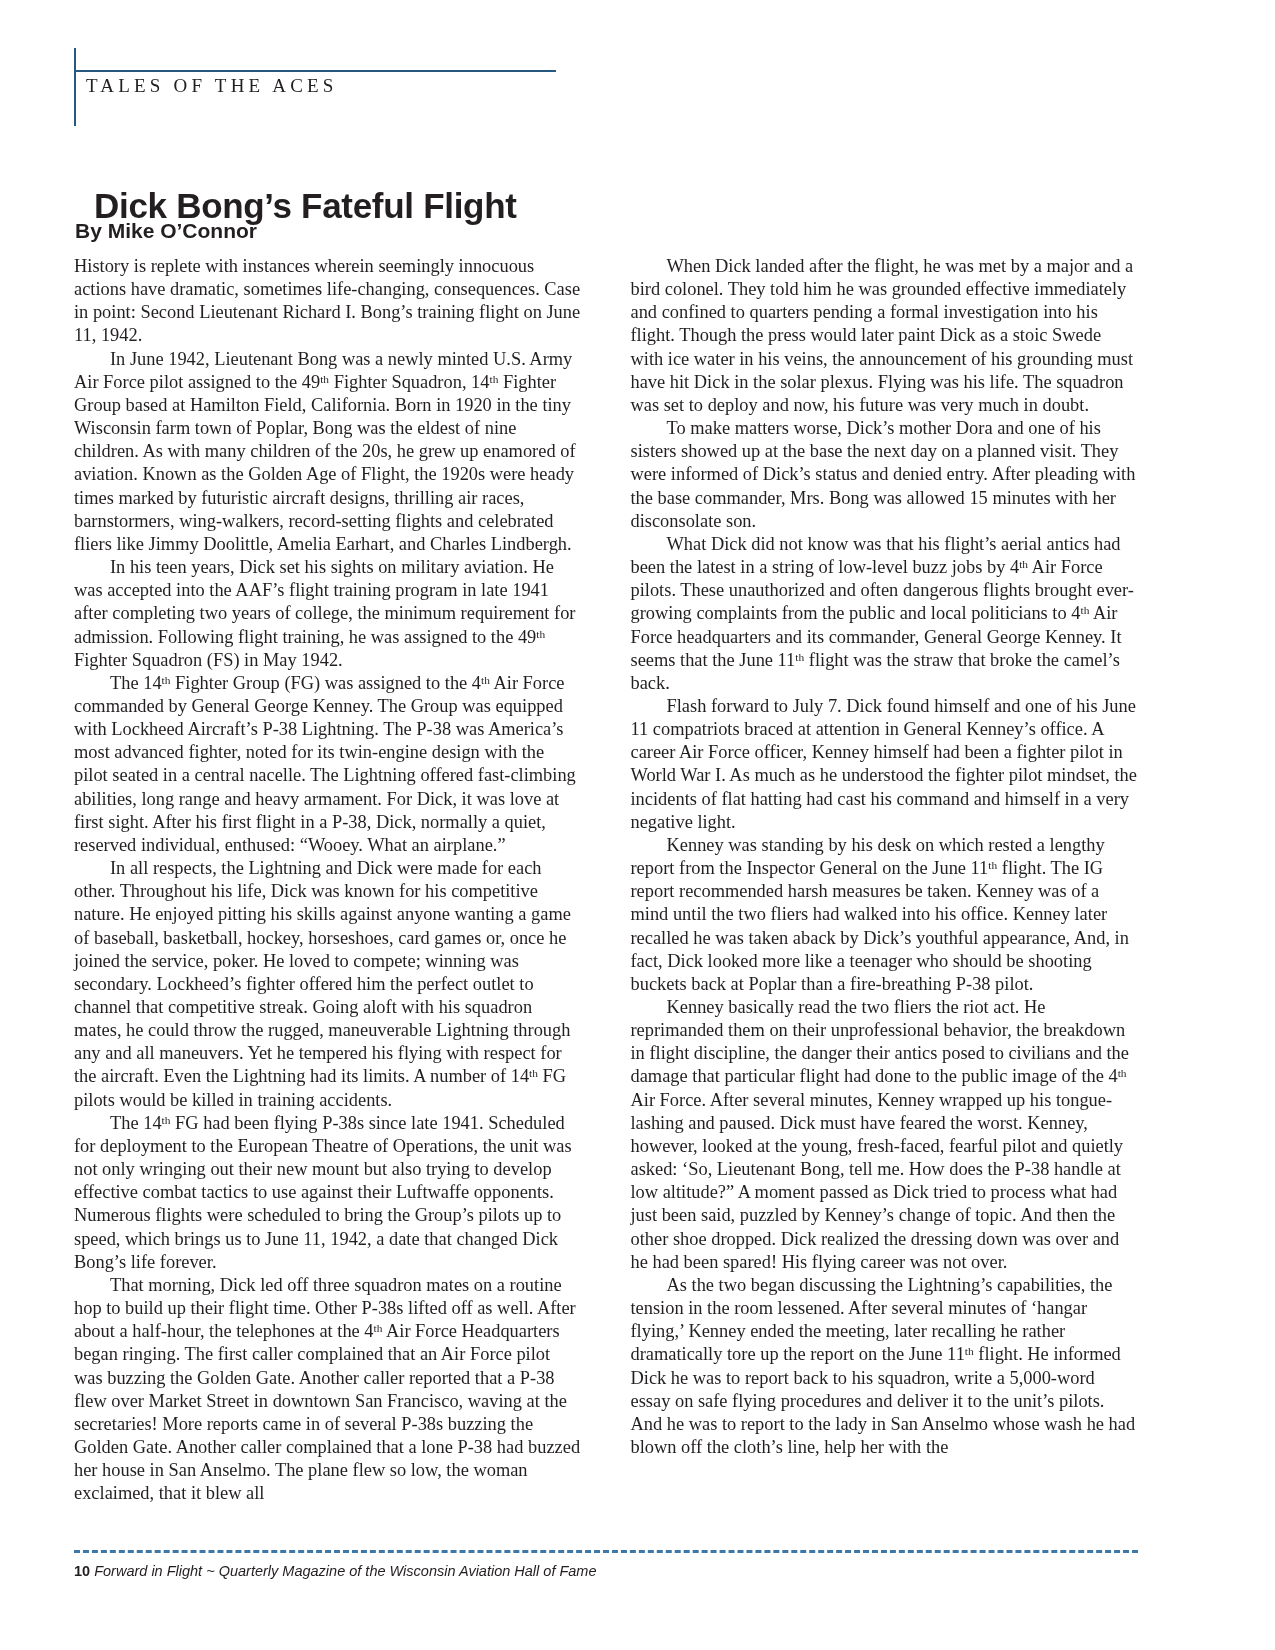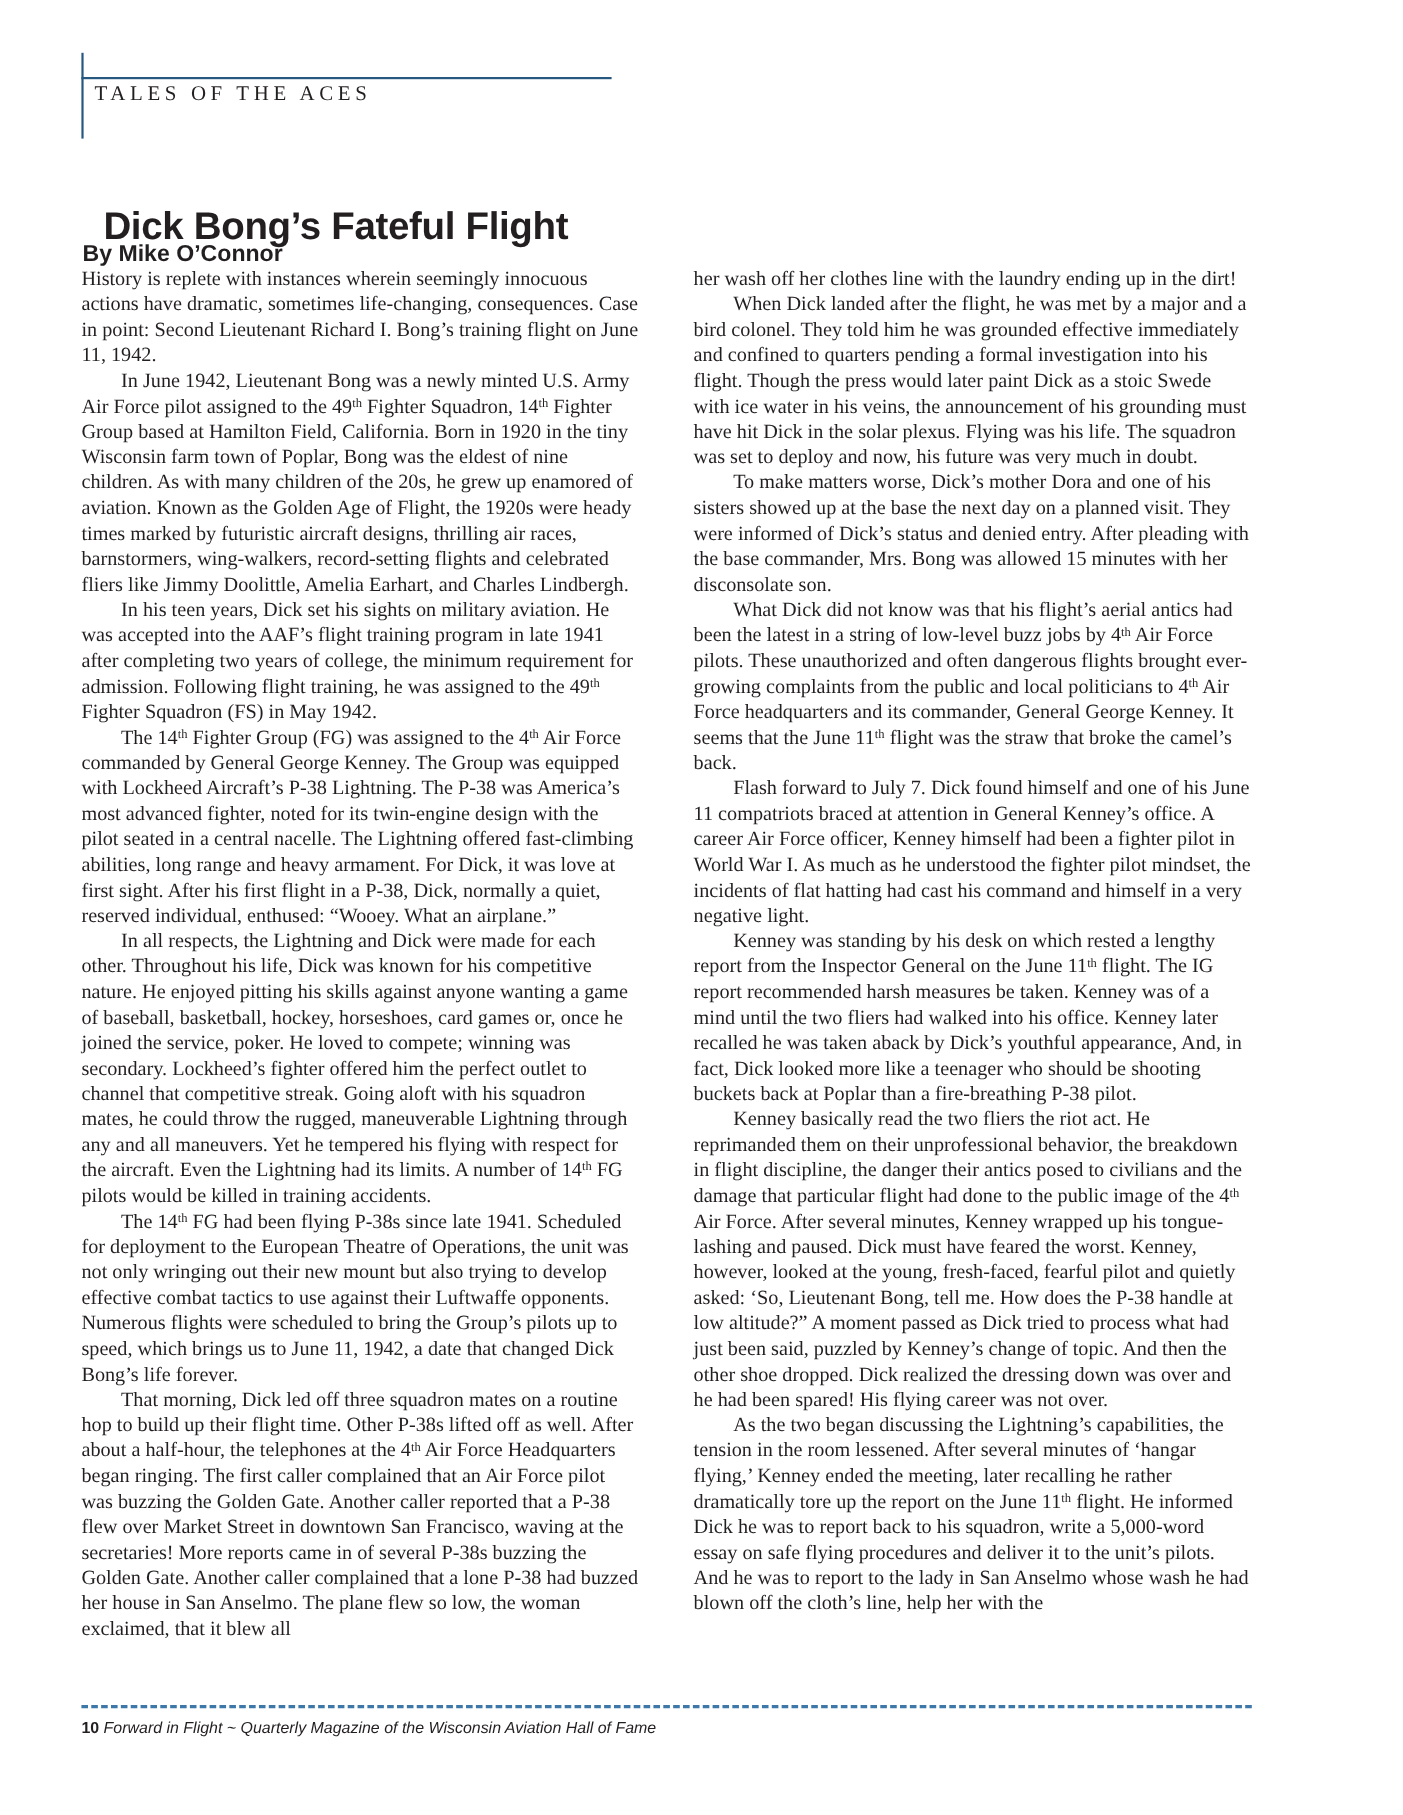--- a/index.html
+++ b/index.html
@@ -74,21 +74,21 @@
     font-weight: bold;
     font-size: 21px;
     color: #231f20;
     white-space: nowrap;
   }
 
   
   .columns {
     position: absolute;
     left: 74px;
-    top: 242px;
+    top: 255px;
     width: 1064px;
     display: flex;
     gap: 49px;
   }
   .col {
     width: 508px;
   }
   .col p {
     margin: 0;
     font-family: "Liberation Serif", "DejaVu Serif", serif;
@@ -154,21 +154,20 @@
     <div class="col" id="col-left">
         <p>History is replete with instances wherein seemingly innocuous actions have dramatic, sometimes life-changing, consequences. Case in point: Second Lieutenant Richard I. Bong’s training flight on June 11, 1942.</p>
         <p class="indent">In June 1942, Lieutenant Bong was a newly minted U.S. Army Air Force pilot assigned to the 49<sup>th</sup> Fighter Squadron, 14<sup>th</sup> Fighter Group based at Hamilton Field, California. Born in 1920 in the tiny Wisconsin farm town of Poplar, Bong was the eldest of nine children. As with many children of the 20s, he grew up enamored of aviation. Known as the Golden Age of Flight, the 1920s were heady times marked by futuristic aircraft designs, thrilling air races, barnstormers, wing-walkers, record-setting flights and celebrated fliers like Jimmy Doolittle, Amelia Earhart, and Charles Lindbergh.</p>
         <p class="indent">In his teen years, Dick set his sights on military aviation. He was accepted into the AAF’s flight training program in late 1941 after completing two years of college, the minimum requirement for admission. Following flight training, he was assigned to the 49<sup>th</sup> Fighter Squadron (FS) in May 1942.</p>
         <p class="indent">The 14<sup>th</sup> Fighter Group (FG) was assigned to the 4<sup>th</sup> Air Force commanded by General George Kenney. The Group was equipped with Lockheed Aircraft’s P-38 Lightning. The P-38 was America’s most advanced fighter, noted for its twin-engine design with the pilot seated in a central nacelle. The Lightning offered fast-climbing abilities, long range and heavy armament. For Dick, it was love at first sight. After his first flight in a P-38, Dick, normally a quiet, reserved individual, enthused: “Wooey. What an airplane.”</p>
         <p class="indent">In all respects, the Lightning and Dick were made for each other. Throughout his life, Dick was known for his competitive nature. He enjoyed pitting his skills against anyone wanting a game of baseball, basketball, hockey, horseshoes, card games or, once he joined the service, poker. He loved to compete; winning was secondary. Lockheed’s fighter offered him the perfect outlet to channel that competitive streak. Going aloft with his squadron mates, he could throw the rugged, maneuverable Lightning through any and all maneuvers. Yet he tempered his flying with respect for the aircraft. Even the Lightning had its limits. A number of 14<sup>th</sup> FG pilots would be killed in training accidents.</p>
         <p class="indent">The 14<sup>th</sup> FG had been flying P-38s since late 1941. Scheduled for deployment to the European Theatre of Operations, the unit was not only wringing out their new mount but also trying to develop effective combat tactics to use against their Luftwaffe opponents. Numerous flights were scheduled to bring the Group’s pilots up to speed, which brings us to June 11, 1942, a date that changed Dick Bong’s life forever.</p>
         <p class="indent">That morning, Dick led off three squadron mates on a routine hop to build up their flight time. Other P-38s lifted off as well. After about a half-hour, the telephones at the 4<sup>th</sup> Air Force Headquarters began ringing. The first caller complained that an Air Force pilot was buzzing the Golden Gate. Another caller reported that a P-38 flew over Market Street in downtown San Francisco, waving at the secretaries! More reports came in of several P-38s buzzing the Golden Gate. Another caller complained that a lone P-38 had buzzed her house in San Anselmo. The plane flew so low, the woman exclaimed, that it blew all</p>
       </div>
     <div class="col" id="col-right">
-        <p>her wash off her clothes line with the laundry ending up in the dirt!</p>
         <p class="indent">When Dick landed after the flight, he was met by a major and a bird colonel. They told him he was grounded effective immediately and confined to quarters pending a formal investigation into his flight. Though the press would later paint Dick as a stoic Swede with ice water in his veins, the announcement of his grounding must have hit Dick in the solar plexus. Flying was his life. The squadron was set to deploy and now, his future was very much in doubt.</p>
         <p class="indent">To make matters worse, Dick’s mother Dora and one of his sisters showed up at the base the next day on a planned visit. They were informed of Dick’s status and denied entry. After pleading with the base commander, Mrs. Bong was allowed 15 minutes with her disconsolate son.</p>
         <p class="indent">What Dick did not know was that his flight’s aerial antics had been the latest in a string of low-level buzz jobs by 4<sup>th</sup> Air Force pilots. These unauthorized and often dangerous flights brought ever-growing complaints from the public and local politicians to 4<sup>th</sup> Air Force headquarters and its commander, General George Kenney. It seems that the June 11<sup>th</sup> flight was the straw that broke the camel’s back.</p>
         <p class="indent">Flash forward to July 7. Dick found himself and one of his June 11 compatriots braced at attention in General Kenney’s office. A career Air Force officer, Kenney himself had been a fighter pilot in World War I. As much as he understood the fighter pilot mindset, the incidents of flat hatting had cast his command and himself in a very negative light.</p>
         <p class="indent">Kenney was standing by his desk on which rested a lengthy report from the Inspector General on the June 11<sup>th</sup> flight. The IG report recommended harsh measures be taken. Kenney was of a mind until the two fliers had walked into his office. Kenney later recalled he was taken aback by Dick’s youthful appearance, And, in fact, Dick looked more like a teenager who should be shooting buckets back at Poplar than a fire-breathing P-38 pilot.</p>
         <p class="indent">Kenney basically read the two fliers the riot act. He reprimanded them on their unprofessional behavior, the breakdown in flight discipline, the danger their antics posed to civilians and the damage that particular flight had done to the public image of the 4<sup>th</sup> Air Force. After several minutes, Kenney wrapped up his tongue-lashing and paused. Dick must have feared the worst. Kenney, however, looked at the young, fresh-faced, fearful pilot and quietly asked: ‘So, Lieutenant Bong, tell me. How does the P-38 handle at low altitude?” A moment passed as Dick tried to process what had just been said, puzzled by Kenney’s change of topic. And then the other shoe dropped. Dick realized the dressing down was over and he had been spared! His flying career was not over.</p>
         <p class="indent">As the two began discussing the Lightning’s capabilities, the tension in the room lessened. After several minutes of ‘hangar flying,’ Kenney ended the meeting, later recalling he rather dramatically tore up the report on the June 11<sup>th</sup> flight. He informed Dick he was to report back to his squadron, write a 5,000-word essay on safe flying procedures and deliver it to the unit’s pilots. And he was to report to the lady in San Anselmo whose wash <span class="ital">he</span> had blown off the cloth’s line, help her with the</p>
       </div>
   </div>
 

